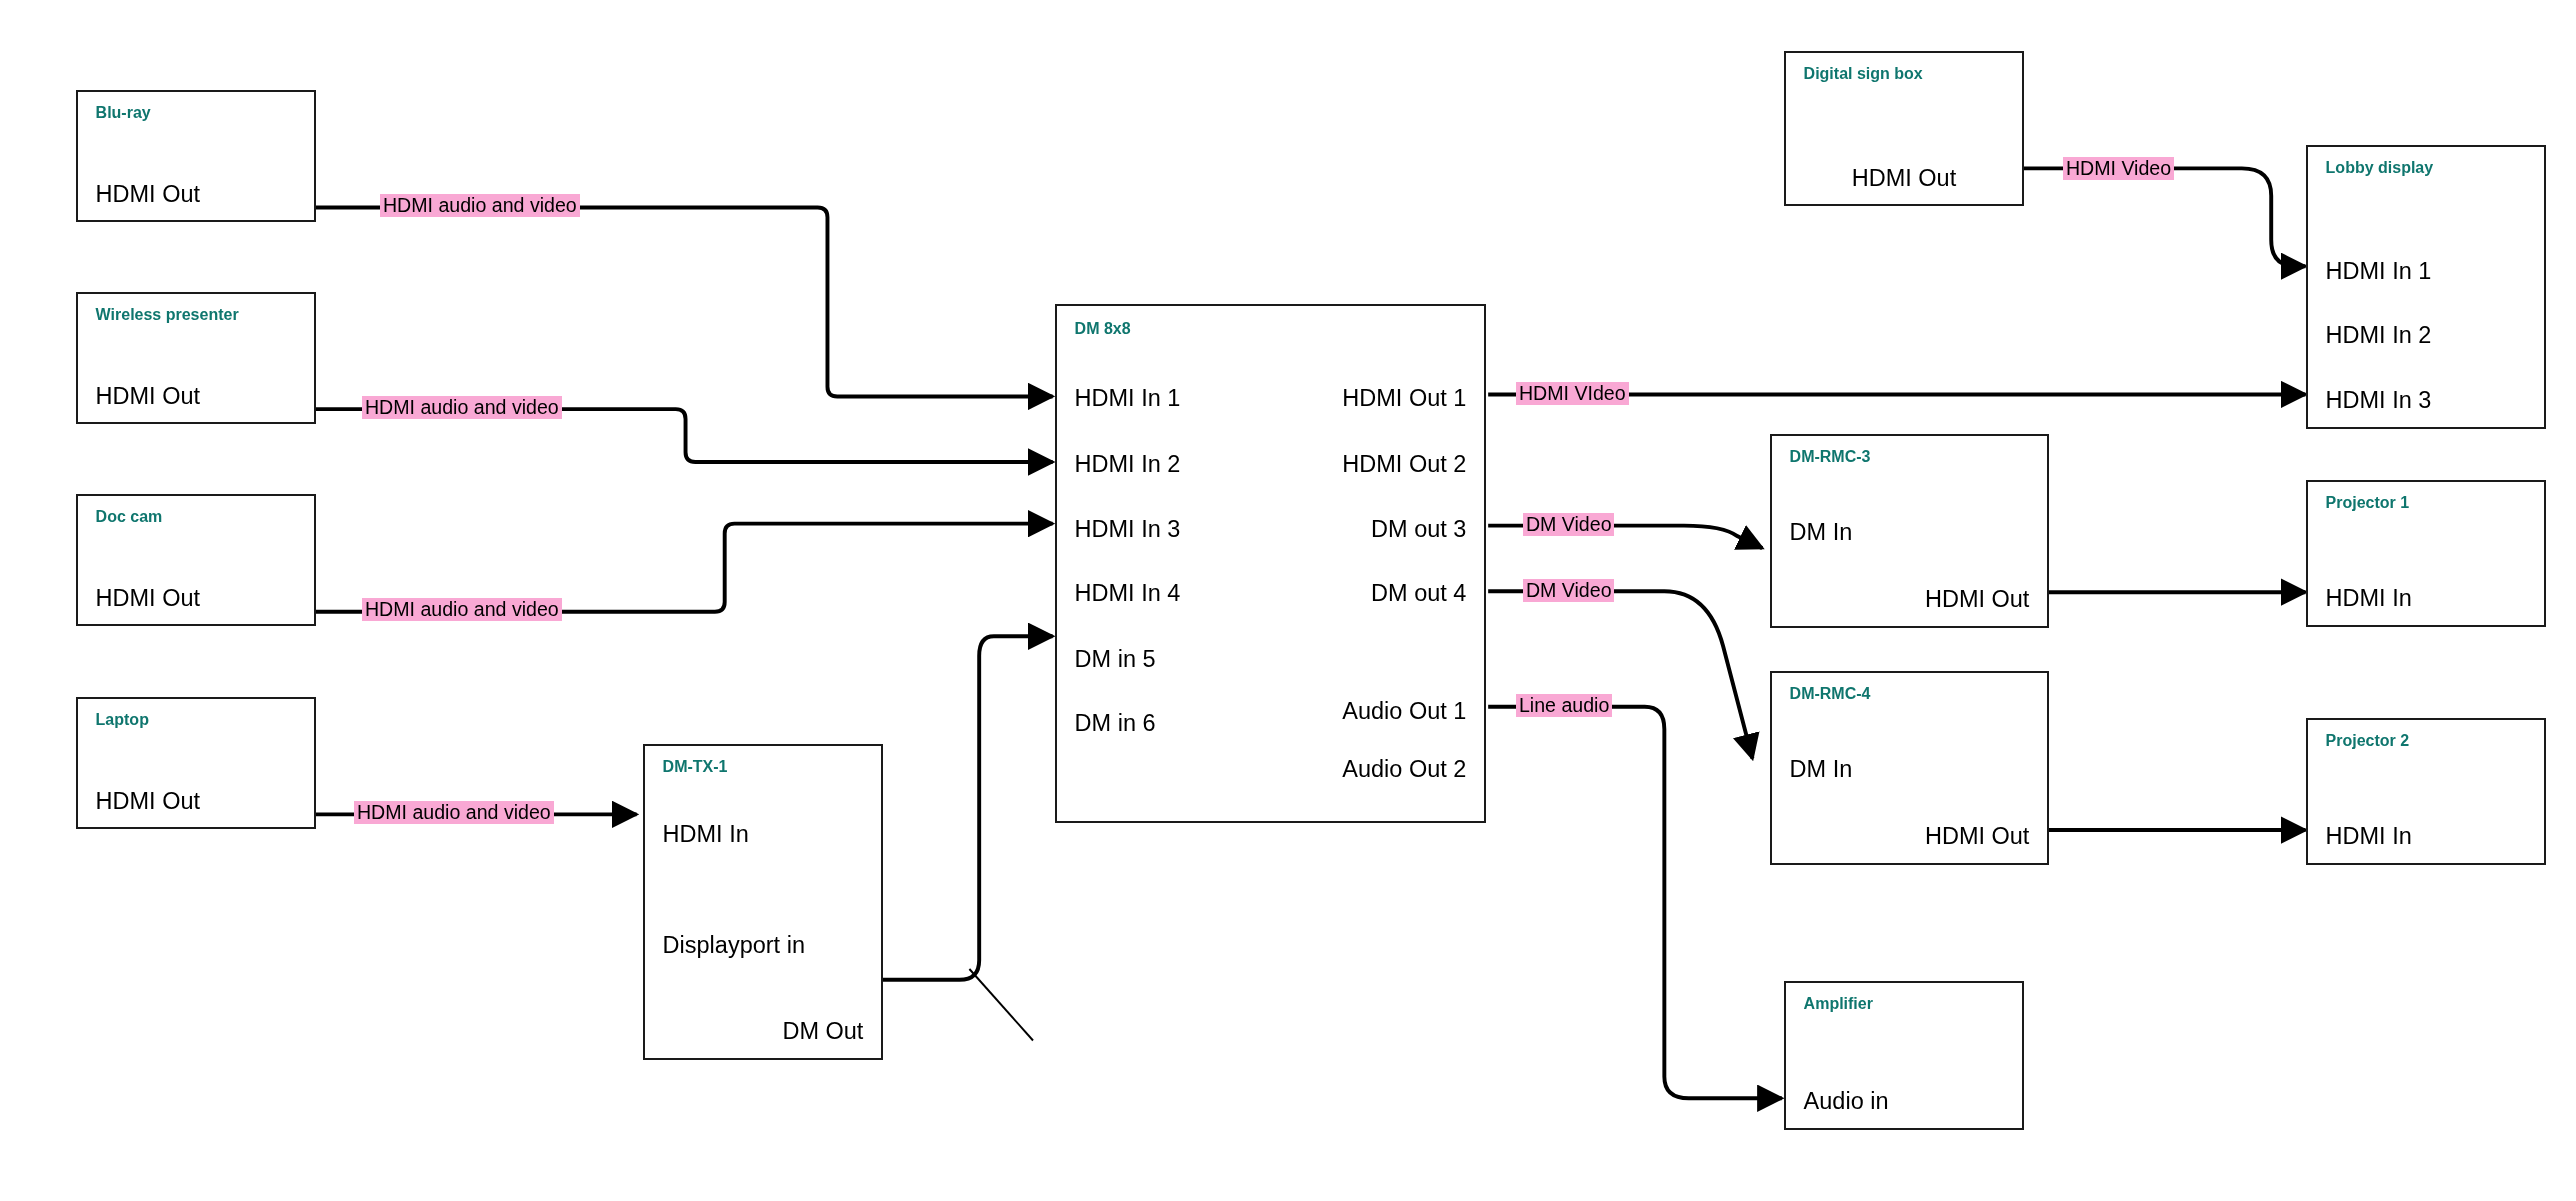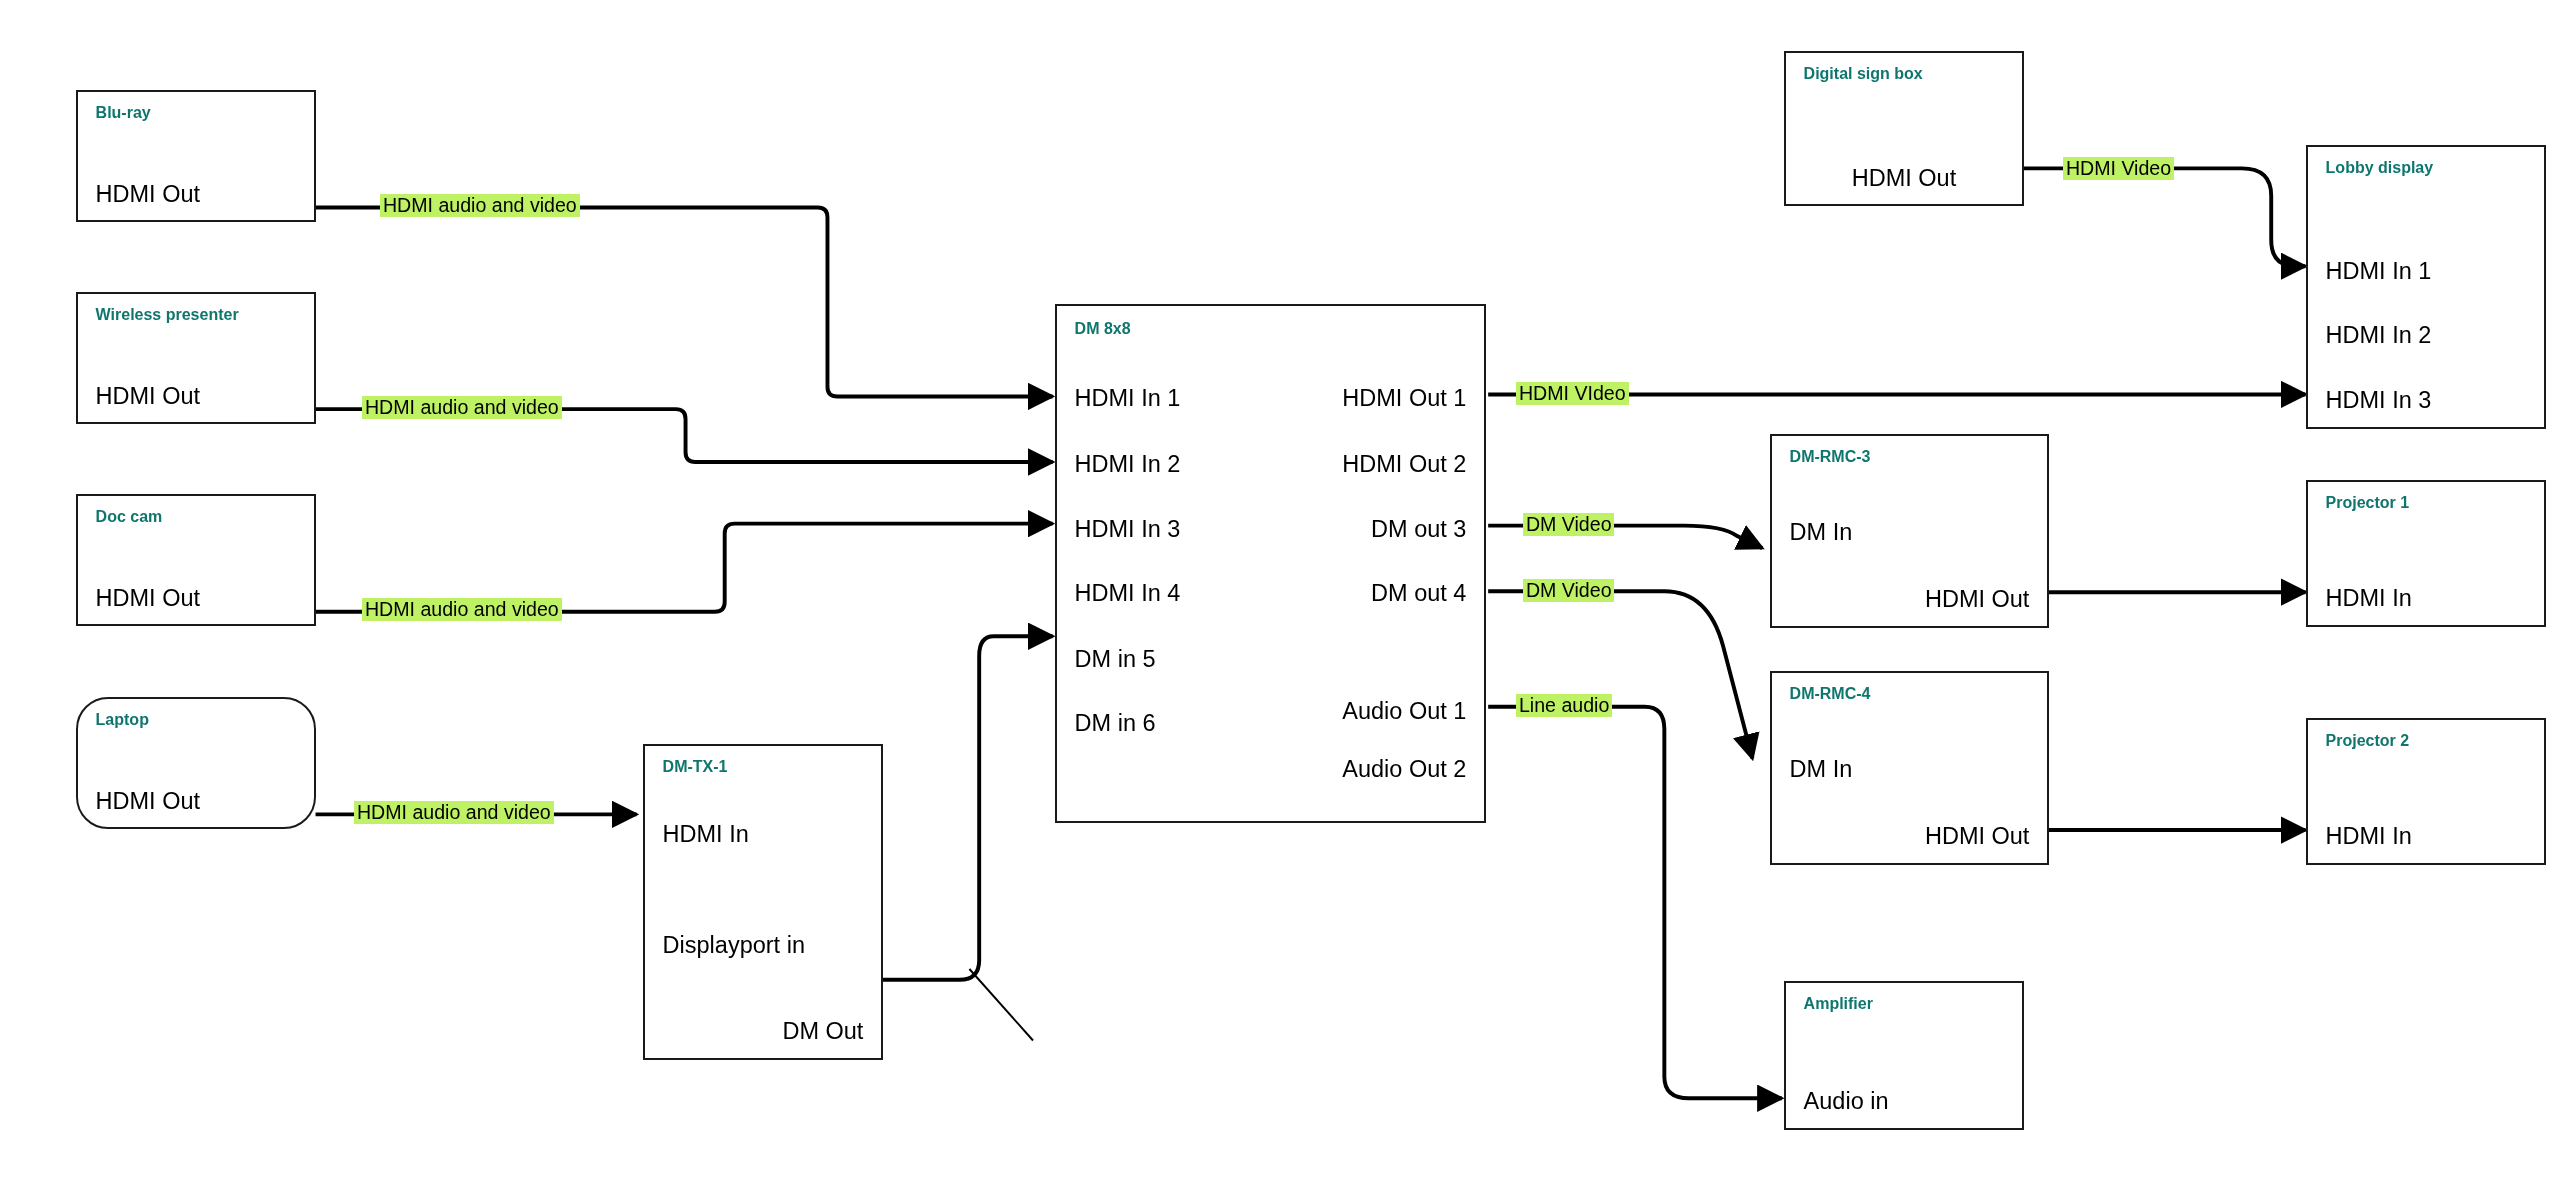--- a/index.html
+++ b/index.html
@@ -37,21 +37,21 @@
     white-space: nowrap;
   }
   .port.left   { text-align: left; }
   .port.right  { text-align: right; }
   .port.center { text-align: center; }
 
   .edge-label {
     position: absolute;
     font-size: 19.6px;
     color: #000000;
-    background: #bef264;
+    background: #f9a8d4;
     padding: 0 2.9px;
     white-space: nowrap;
     z-index: 5;
     text-align: right;
   }
   .note {
     position: absolute;
     box-sizing: border-box;
     border: 1px dashed #555555;
     background: #ffffff;
@@ -120,21 +120,21 @@
   <div class="node" style="left:76px; top:292px; width:240px; height:132px; padding:11.7px 17.6px;">
     <div class="title">Wireless presenter</div>
     <div class="port left" style="position:absolute; left:17.6px; bottom:11.7px;">HDMI Out</div>
   </div>
 
   <div class="node" style="left:76px; top:494px; width:240px; height:132px; padding:11.7px 17.6px;">
     <div class="title">Doc cam</div>
     <div class="port left" style="position:absolute; left:17.6px; bottom:11.7px;">HDMI Out</div>
   </div>
 
-  <div class="node" style="left:76px; top:697px; width:240px; height:132px; padding:11.7px 17.6px;border-radius:32px;">
+  <div class="node" style="left:76px; top:697px; width:240px; height:132px; padding:11.7px 17.6px;">
     <div class="title">Laptop</div>
     <div class="port left" style="position:absolute; left:17.6px; bottom:11.7px;">HDMI Out</div>
   </div>
 
   <div class="node" style="left:643px; top:744px; width:240px; height:316px; padding:11.7px 17.6px;">
     <div class="title">DM-TX-1</div>
     <div class="port left" style="position:absolute; left:17.6px; top:75px;">HDMI In</div>
     <div class="port left" style="position:absolute; left:17.6px; top:139px;margin-top:47px;">Displayport in</div>
     <div class="port right" style="position:absolute; right:17.6px; bottom:12.7px;">DM Out</div>
   </div>

